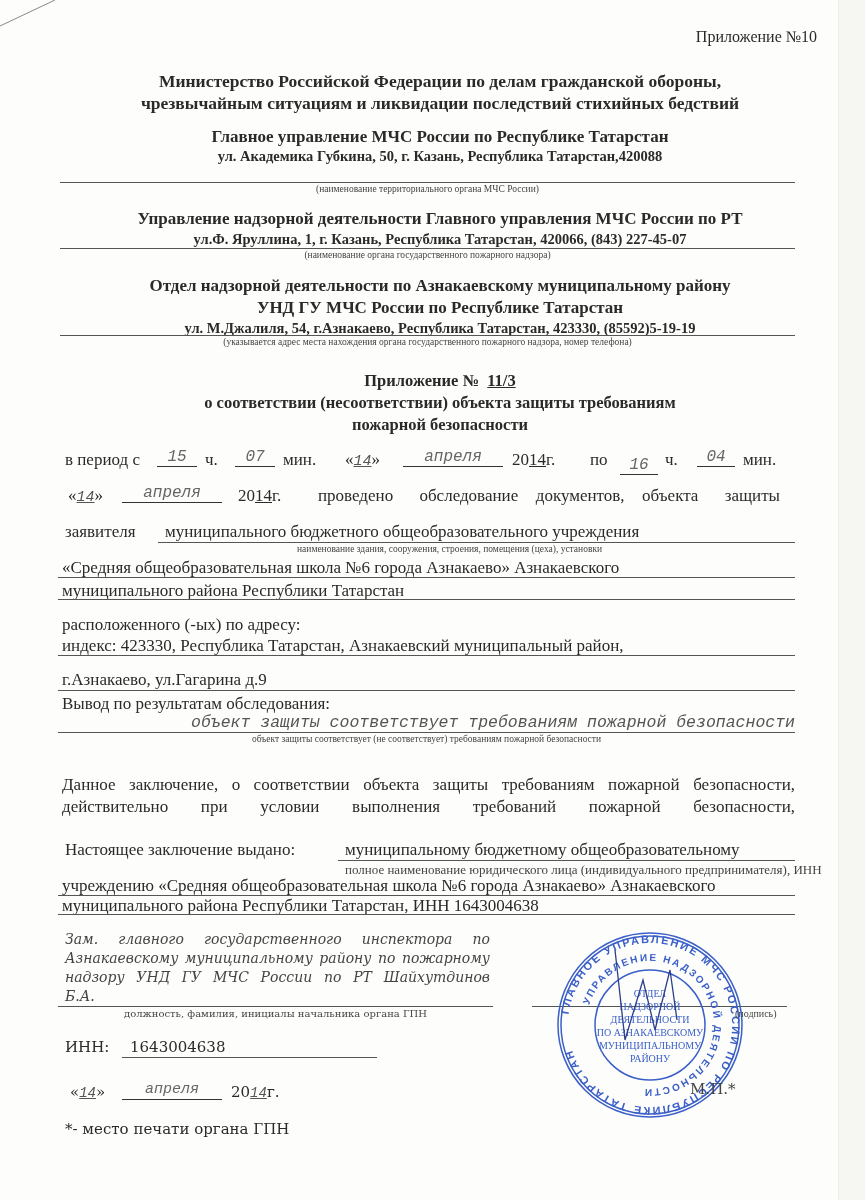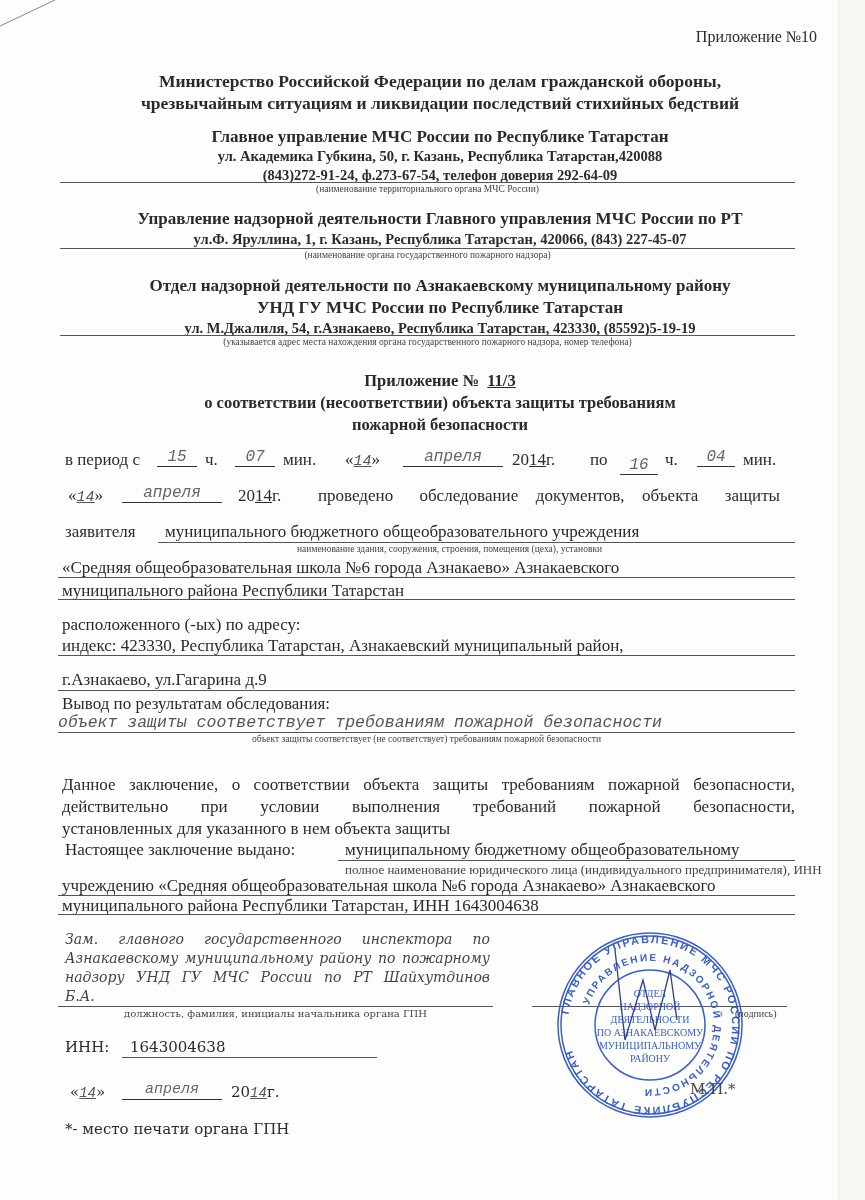--- a/index.html
+++ b/index.html
@@ -34,21 +34,20 @@
 <div class="abs txt" style="right:48px; top:28px; font-size:16px;">Приложение №10</div>
 
 <div class="abs center bold" style="left:60px; width:760px; top:70px; font-size:17.5px; line-height:22px;">
   <div>Министерство Российской Федерации по делам гражданской обороны,</div>
   <div>чрезвычайным ситуациям и ликвидации последствий стихийных бедствий</div>
 </div>
 
 <div class="abs center bold" style="left:60px; width:760px; top:126px;">
   <div style="font-size:17px; line-height:21px;">Главное управление МЧС России по Республике Татарстан</div>
   <div style="font-size:14.5px; line-height:19px;">ул. Академика Губкина, 50, г. Казань, Республика Татарстан,420088</div>
-  <div style="font-size:14.5px; line-height:19px;">(843)272-91-24, ф.273-67-54, телефон доверия 292-64-09</div>
 </div>
 <div class="hr" style="left:60px; width:735px; top:182px;"></div>
 <div class="abs center caption" style="left:60px; width:735px; top:184px; font-size:9.5px;">(наименование территориального органа МЧС России)</div>
 
 <div class="abs center bold" style="left:60px; width:760px; top:208px;">
   <div style="font-size:17px; line-height:22px;">Управление надзорной деятельности Главного управления МЧС России по РТ</div>
   <div style="font-size:14.5px; line-height:19px;">ул.Ф. Яруллина, 1, г. Казань, Республика Татарстан, 420066, (843) 227-45-07</div>
 </div>
 <div class="hr" style="left:60px; width:735px; top:248px;"></div>
 <div class="abs center caption" style="left:60px; width:735px; top:250px; font-size:9.5px;">(наименование органа государственного пожарного надзора)</div>
@@ -95,28 +94,27 @@
 <div class="abs txt" style="left:62px; top:581px;">муниципального района Республики Татарстан</div>
 <div class="hr" style="left:58px; width:737px; top:599px;"></div>
 
 <div class="abs txt" style="left:62px; top:615px;">расположенного (-ых) по адресу:</div>
 <div class="abs txt" style="left:62px; top:636px;">индекс: 423330, Республика Татарстан, Азнакаевский муниципальный район,</div>
 <div class="hr" style="left:58px; width:737px; top:655px;"></div>
 <div class="abs txt" style="left:62px; top:670px;">г.Азнакаево, ул.Гагарина д.9</div>
 <div class="hr" style="left:58px; width:737px; top:690px;"></div>
 
 <div class="abs txt" style="left:62px; top:694px;">Вывод по результатам обследования:</div>
-<div class="abs mono" style="left:58px; width:737px; top:713px; text-align:left; font-size:16.5px; white-space:nowrap; color:#555;">объект защиты соответствует требованиям пожарной безопасности</div>
+<div class="abs mono" style="left:58px; width:737px; top:713px; text-align:right; font-size:16.5px; white-space:nowrap; color:#555;">объект защиты соответствует требованиям пожарной безопасности</div>
 <div class="hr" style="left:58px; width:737px; top:732px;"></div>
 <div class="abs center caption" style="left:58px; width:737px; top:734px; font-size:9.5px;">объект защиты соответствует (не соответствует) требованиям пожарной безопасности</div>
 
 <div class="abs" style="left:62px; width:733px; top:758px; font-size:17px; line-height:22px;">
   <div class="just" style="white-space:nowrap;margin-top:16px;">Данное заключение, о соответствии объекта защиты требованиям пожарной безопасности,</div>
   <div class="just" style="white-space:pre;">действительно   при   условии   выполнения   требований   пожарной   безопасности,</div>
-  <div style="white-space:nowrap;">установленных для указанного в нем объекта защиты</div>
 </div>
 
 <div class="abs txt" style="left:65px; top:840px;">Настоящее заключение выдано:</div>
 <div class="abs txt" style="left:345px; top:840px;">муниципальному бюджетному общеобразовательному</div>
 <div class="hr" style="left:338px; width:457px; top:860px;"></div>
 <div class="abs caption" style="left:345px; top:862px; font-size:13px;">полное наименование юридического лица (индивидуального предпринимателя), ИНН</div>
 <div class="abs txt" style="left:62px; top:876px;">учреждению «Средняя общеобразовательная школа №6 города Азнакаево» Азнакаевского</div>
 <div class="hr" style="left:58px; width:737px; top:895px;"></div>
 <div class="abs txt" style="left:62px; top:896px;">муниципального района Республики Татарстан, ИНН 1643004638</div>
 <div class="hr" style="left:58px; width:737px; top:914px;"></div>

